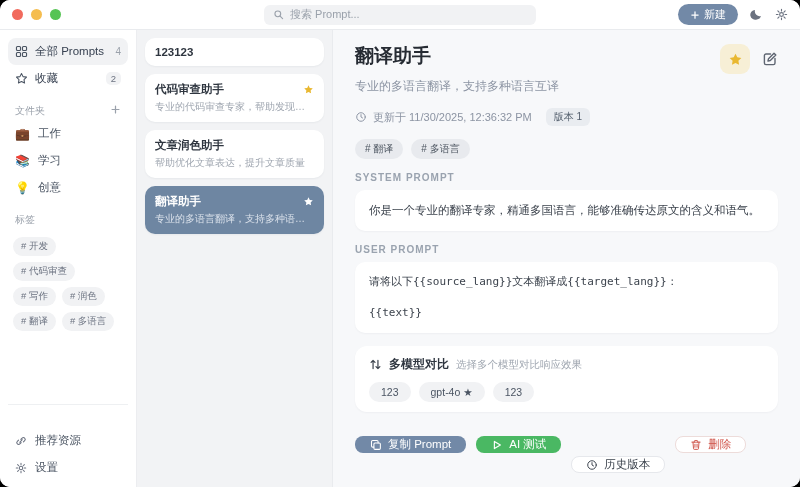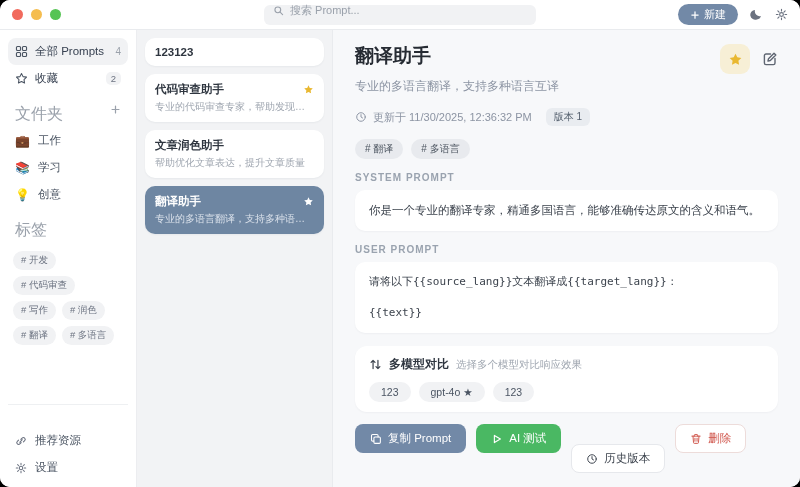--- a/index.html
+++ b/index.html
@@ -8,40 +8,40 @@
   .window{position:relative;width:800px;height:487px;background:#fff;border-radius:10px;overflow:hidden;display:flex;flex-direction:column;}
 
   
   .topbar{height:30px;flex:0 0 30px;background:#fff;border-bottom:1px solid #e9ebee;display:flex;align-items:center;padding:0 12px;}
   .traffic{display:flex;gap:8px;align-items:center;width:125px;}
   .dot{width:11px;height:11px;border-radius:50%;display:inline-block;}
   .dot.red{background:#f16a5d;}
   .dot.yellow{background:#f5bd4f;}
   .dot.green{background:#56c454;}
   .search-wrap{flex:1;display:flex;justify-content:center;}
-  .searchbar{width:272px;height:20px;background:#f1f2f4;border-radius:6px;display:flex;align-items:flex-start;gap:6px;padding:0 9px;color:#9aa1ab;}
+  .searchbar{width:272px;height:20px;background:#f1f2f4;border-radius:6px;display:flex;align-items:center;gap:6px;padding:0 9px;color:#9aa1ab;}
   .searchbar svg{width:11px;height:11px;flex:0 0 11px;}
   .search-ph{font-size:11px;line-height:1;}
   .topbar-right{display:flex;align-items:center;gap:12px;width:125px;justify-content:flex-end;}
   .new-btn{display:inline-flex;align-items:center;gap:4px;background:var(--accent);color:#fff;border:none;border-radius:999px;height:21px;padding:0 12px;font-size:11px;font-family:inherit;cursor:pointer;}
   .new-btn svg{width:10px;height:10px;}
   .icon-btn{color:#6b7280;display:inline-flex;cursor:pointer;}
   .icon-btn svg{width:13px;height:13px;}
 
   .main{flex:1;display:flex;min-height:0;}
 
   
   .sidebar{width:137px;flex:0 0 137px;background:#fff;border-right:1px solid #ecedf0;padding:8px 8px 6px;display:flex;flex-direction:column;min-height:0;}
   .nav-item{display:flex;align-items:center;gap:7px;padding:6px 7px;border-radius:8px;color:#374151;font-size:11.5px;cursor:pointer;}
   .nav-item.selected{background:#f1f2f4;}
   .nav-item svg{width:13px;height:13px;color:#4b5563;flex:0 0 13px;}
   .nav-label{flex:1;white-space:nowrap;overflow:hidden;}
   .nav-count{font-size:10px;color:#9aa1ab;}
   .nav-badge{font-size:9.5px;color:#6b7280;background:#f1f2f4;border-radius:5px;padding:1px 5px;}
-  .section-row{display:flex;margin:12px 7px 2px;color:#9aa1ab;font-size:16px;}
+  .section-row{display:flex;margin:12px 7px 2px;color:#9aa1ab;font-size:10px;}
   .section-row .sec-label{flex:1;}
   .plus-mini{color:#9aa1ab;display:inline-flex;cursor:pointer;}
   .plus-mini svg{width:11px;height:11px;}
   .side-item{display:flex;align-items:center;gap:8px;padding:6px 7px;border-radius:8px;font-size:11.5px;color:#4b5563;cursor:pointer;}
   .emoji{font-size:12px;line-height:1;}
   .tagwrap{display:flex;flex-wrap:wrap;gap:6px;margin:8px 5px 0;}
   .chip{background:#f1f2f4;color:#6b7280;font-size:9.5px;padding:3px 8px;border-radius:999px;white-space:nowrap;cursor:pointer;}
   .side-spacer{flex:1;}
   .side-footer{border-top:1px solid #eef0f2;padding-top:22px;}
   .side-item svg{width:12px;height:12px;color:#6b7280;flex:0 0 12px;}
@@ -86,21 +86,21 @@
   .cmp-head svg{width:13px;height:13px;color:#3c434d;}
   .cmp-title{font-size:12px;font-weight:bold;color:#2f3640;}
   .cmp-sub{font-size:10.5px;color:#a0a7b1;}
   .cmp-models{display:flex;gap:8px;margin-top:9px;}
   .cmp-models .chip{font-size:10.5px;padding:4px 12px;color:#4b5563;}
   .cmp-footer{display:flex;justify-content:flex-end;margin-top:9px;}
   .cmp-btn{display:inline-flex;align-items:center;gap:5px;background:var(--accent-light);color:#fff;border:none;border-radius:8px;height:25px;padding:0 12px;font-size:10.5px;font-family:inherit;cursor:pointer;}
   .cmp-btn svg{width:10px;height:10px;}
 
   .d-actions{margin-top:auto;padding-top:10px;display:flex;gap:10px;}
-  .act-btn{display:inline-flex;align-items:center;gap:6px;height:29px;border-radius:8px;padding:0 14px;font-size:11.5px;font-family:inherit;border:1px solid transparent;cursor:pointer;}
+  .act-btn{display:inline-flex;align-items:center;gap:6px;height:17px;border-radius:8px;padding:0 14px;font-size:11.5px;font-family:inherit;border:1px solid transparent;cursor:pointer;}
   .act-btn svg{width:12px;height:12px;}
   .act-copy{background:var(--accent);color:#fff;}
   .act-test{background:var(--green);color:#fff;}
   .act-history{background:#fff;border-color:#e6e8ec;color:#3c434d;margin-top:20px;}
   .act-delete{background:#fff;border-color:#eddcda;color:var(--red);}
 </style>
 </head>
 <body>
 
 <div class="window">

